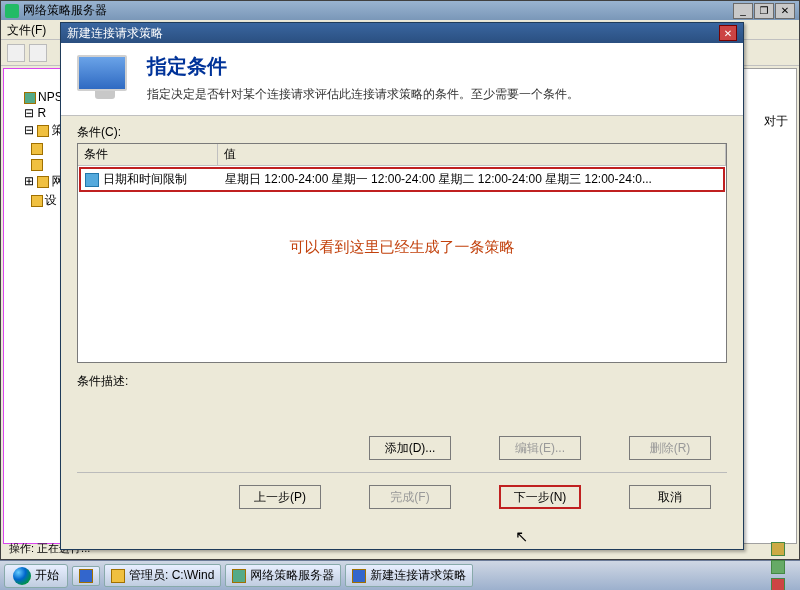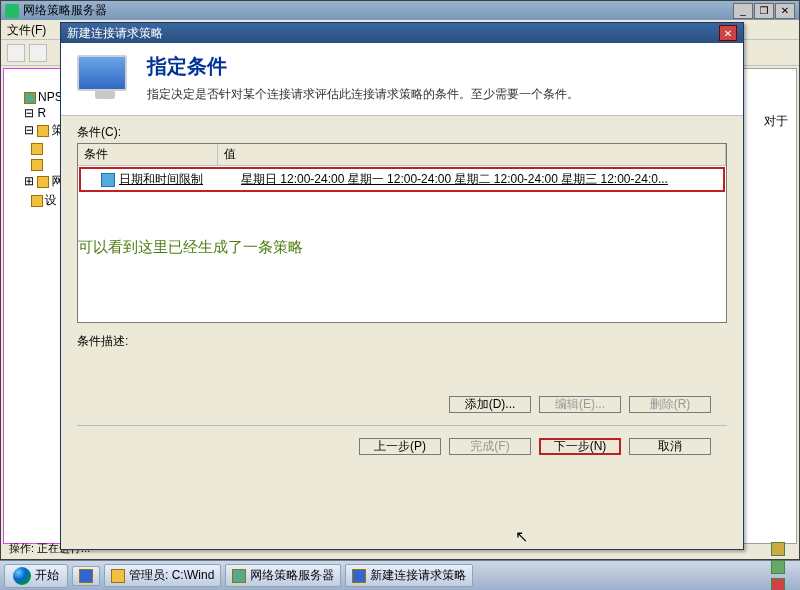--- a/index.html
+++ b/index.html
@@ -28,33 +28,33 @@
 .dlg-title { height:20px; background: linear-gradient(#3a66a0,#2a4f80); color:#fff; display:flex; align-items:center; padding:0 6px; font-size:12px;}
 .dlg-close { margin-left:auto; width:18px;height:16px;background:#c44;border:1px solid #700;color:#fff;display:flex;align-items:center;justify-content:center;font-size:10px;}
 .dlg-header { display:flex; padding:10px 16px; gap:14px; background:#fff; border-bottom:1px solid #c0c0c0;}
 .monitor-icon{ width:56px;height:50px; position:relative; margin-top:2px;}
 .monitor-icon .scr{width:50px;height:36px;background:linear-gradient(#6aa3e8,#2f6ac2);border:2px solid #d0d0d0;border-radius:2px;}
 .monitor-icon .std{width:20px;height:8px;background:#c8c8c8;margin:0 auto;border-radius:0 0 3px 3px;}
 .dlg-header h1{ font-size:20px; color:#003399; font-weight:bold; margin-bottom:6px;}
 .dlg-header p{ font-size:12px; color:#333;}
 .dlg-body{ padding:8px 16px 4px 16px;}
 .cond-label{ margin-bottom:2px; font-size:12px;}
-.cond-list{ border:1px solid #7a7a7a; background:#fff; height:180px; overflow:hidden;}
+.cond-list{ border:1px solid #7a7a7a; background:#fff; height:220px; overflow:hidden;}
 .cond-head{ display:flex; background:#ece9d8; border-bottom:1px solid #c0c0c0;}
 .cond-head .col{ padding:2px 6px; border-right:1px solid #c0c0c0; font-size:12px;}
 .col-cond{ width:140px;}
 .col-val{ flex:1;}
 .cond-row{ display:flex; border:2px solid #c02020; margin:1px;}
-.cond-row .cell{ padding:2px 20px; font-size:12px; white-space:nowrap; overflow:hidden;text-decoration:underline;}
+.cond-row .cell{ padding:2px 4px; font-size:12px; white-space:nowrap; overflow:hidden;}
 .cond-row .cicon{display:inline-block;width:14px;height:14px;background:#5ad;border:1px solid #27a;vertical-align:middle;margin-right:4px;}
-.annotation{ color:#4d7c0f; font-size:15px; padding:14px 0;margin-top:32px;}
+.annotation{ color:#c2410c; font-size:15px; text-align:center; padding:14px 0;margin-top:32px;}
 .desc-label{ margin-top:10px; font-size:12px;}
 .desc-box{ height:40px;}
 .btn-row{ display:flex; justify-content:flex-end; gap:8px; padding:6px 16px;}
-.btn{ min-width:82px; height:17px; background:#ece9d8; border:1px solid #7a7a7a; padding:2px 8px; font-size:12px; cursor:pointer; text-align:center; display:flex; align-items:center; justify-content:center;}
+.btn{ min-width:82px; height:24px; background:#ece9d8; border:1px solid #7a7a7a; padding:2px 8px; font-size:12px; cursor:pointer; text-align:center; display:flex; align-items:center; justify-content:center;margin-left:40px;}
 .btn.disabled{ color:#999;}
 .btn.hl{ border:2px solid #c02020;}
 .sep{ height:1px; background:#bbb; margin:6px 0;}
 
 
 .taskbar{ position:absolute; left:0; bottom:0; width:800px; height:30px; background:linear-gradient(#cfd7e4,#9cb0cd); display:flex; align-items:center; padding:0 4px; gap:4px; border-top:1px solid #6b7b98;justify-content:center;}
 .start{ display:flex; align-items:center; gap:4px; padding:2px 8px; background:linear-gradient(#e8efff,#c0cde0); border:1px solid #8aa; border-radius:3px;}
 .start .orb{width:18px;height:18px;border-radius:50%;background:radial-gradient(circle at 30% 30%,#6cf,#06c 40%,#093 80%);}
 .taskbtn{ display:flex; align-items:center; gap:4px; padding:2px 6px; background:linear-gradient(#e8efff,#c0cde0); border:1px solid #8aa; border-radius:2px; font-size:11px; max-width:130px; overflow:hidden; white-space:nowrap;}
 .taskbtn .ti{width:14px;height:14px;background:#f0c040;border:1px solid #a07000;}

